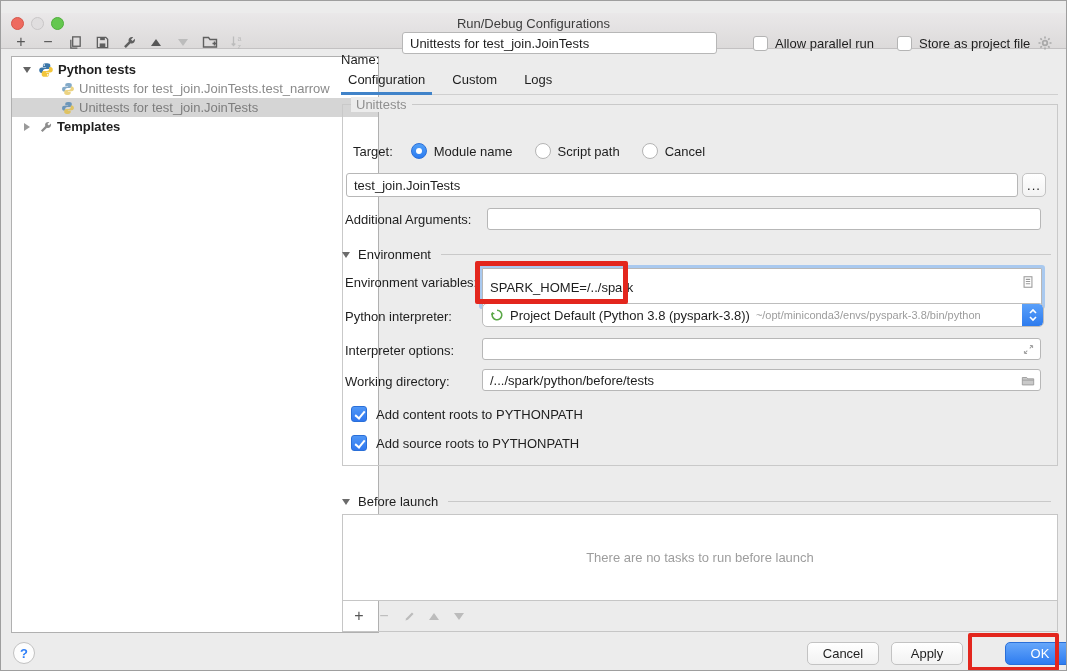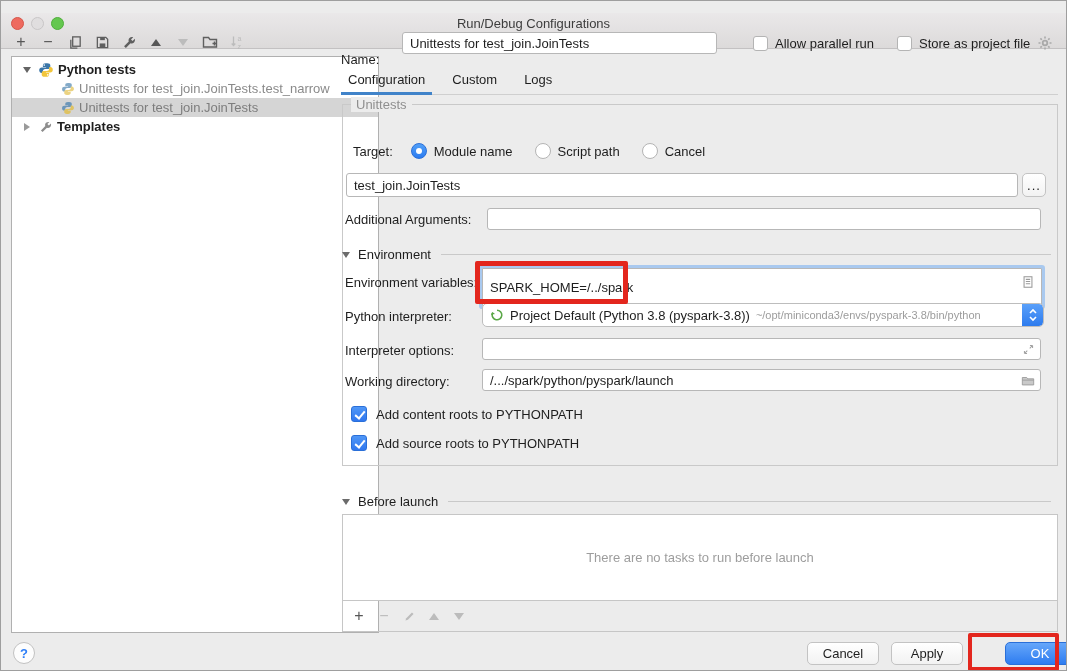--- a/index.html
+++ b/index.html
@@ -310,21 +310,21 @@
   <div class="lbl" style="left:344px; top:342px;">Interpreter options:</div>
   <div class="fieldbox" style="left:481px; top:337px; width:559px; height:22px;">
     <span class="ftext"></span>
     <svg class="ficon" style="right:5px; top:4px;" width="13" height="13" viewBox="0 0 16 16">
       <path d="M9.5 6.5L13 3M13 3h-3.2M13 3v3.2M6.5 9.5L3 13M3 13h3.2M3 13v-3.2" stroke="#a2a2a2" stroke-width="1.3" fill="none"></path>
     </svg>
   </div>
 
   <div class="lbl" style="left:344px; top:373px;">Working directory:</div>
   <div class="fieldbox" style="left:481px; top:368px; width:559px; height:22px;">
-    <span class="ftext">/.../spark/python/pyspark/launch</span>
+    <span class="ftext">/.../spark/python/before/tests</span>
     <svg class="ficon" style="right:5px; top:4px;" width="14" height="14" viewBox="0 0 16 16">
       <path d="M1.5 4h5l1.2 1.5h6.8v7H1.5z" fill="#c9c9c9" stroke="#9a9a9a"></path>
       <path d="M1.5 7h13" stroke="#9a9a9a"></path>
     </svg>
   </div>
 
   <div class="py-check" style="left:350px; top:404px;">
     <div class="cbx checked"></div>
     <span>Add content roots to PYTHONPATH</span>
   </div>

